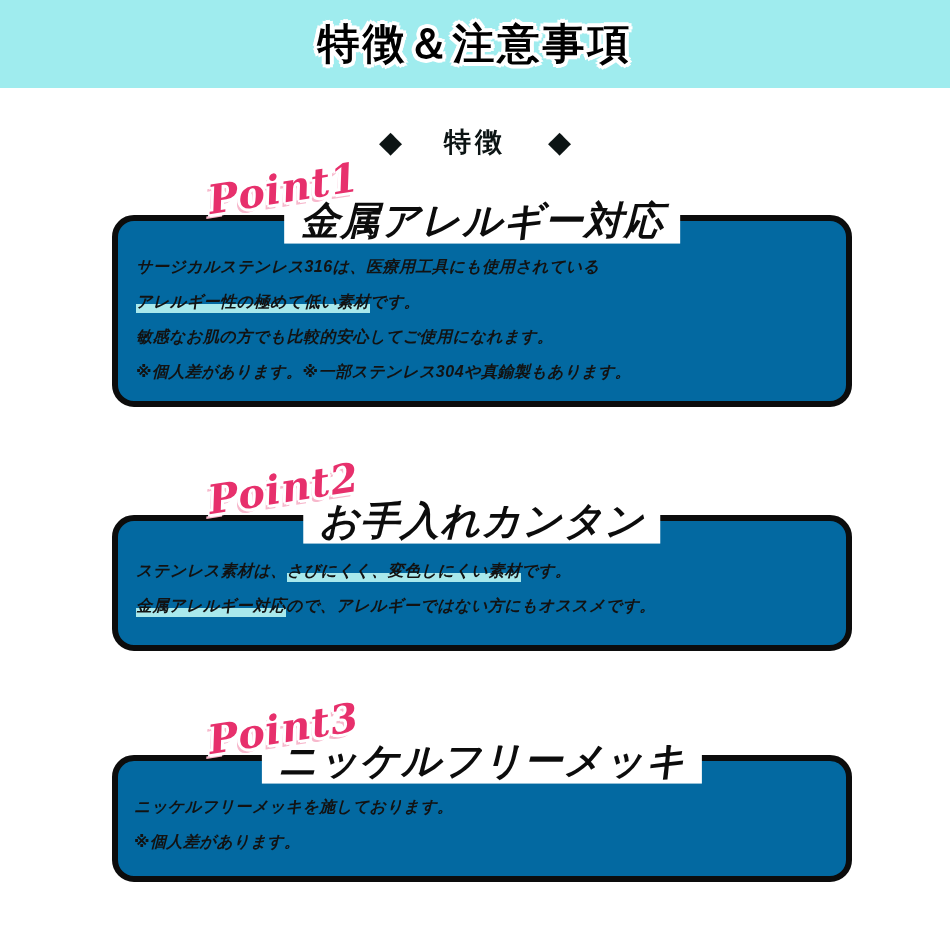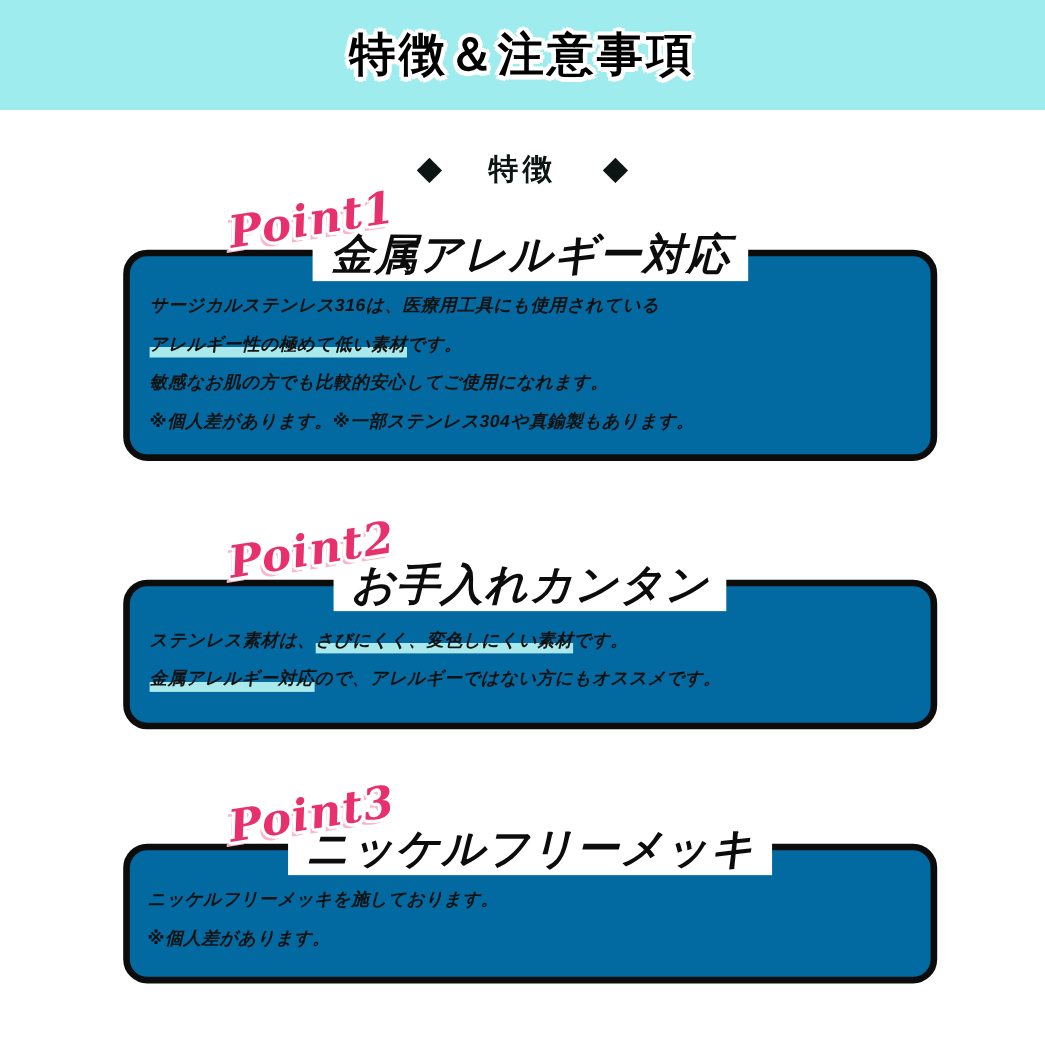--- a/index.html
+++ b/index.html
@@ -13,21 +13,21 @@
   html,body{background:#ffffff;}
   body{
     width:950px;height:950px;
     font-family:"Liberation Sans","DejaVu Sans",sans-serif;
     color:var(--ink);
     overflow:hidden;
     position:relative;
   }
   
   .band{
-    width:950px;height:100px;
+    width:950px;height:88px;
     background:var(--band);
     display:flex;align-items:center;justify-content:center;
   }
   .band-title{
     font-size:42px;font-weight:bold;letter-spacing:3px;color:#000;
     text-shadow:
       -3px -3px 0 #fff, 3px -3px 0 #fff, -3px 3px 0 #fff, 3px 3px 0 #fff,
       0 -4px 0 #fff, 0 4px 0 #fff, -4px 0 0 #fff, 4px 0 0 #fff;
   }
   

